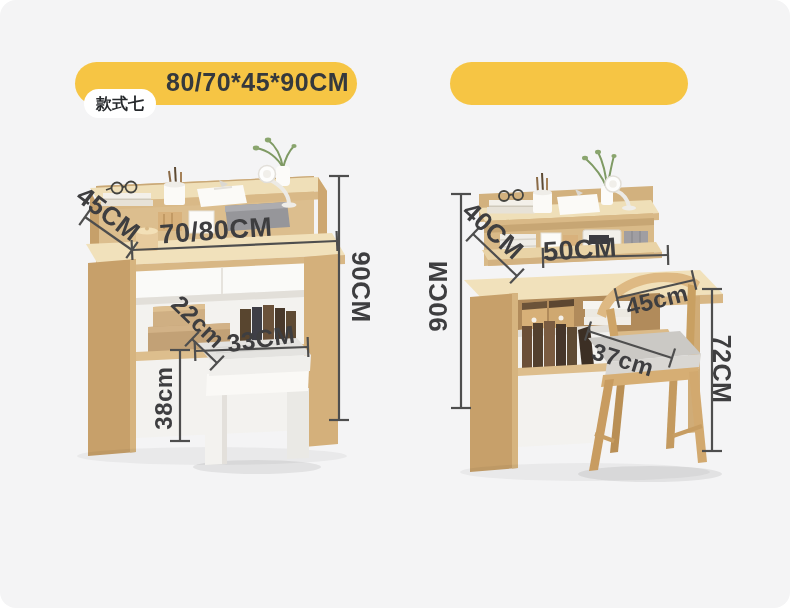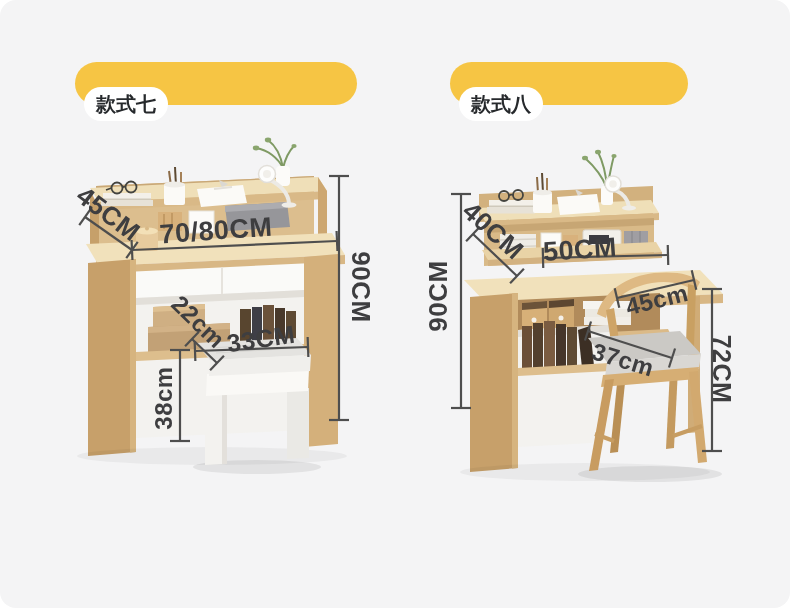--- a/index.html
+++ b/index.html
@@ -7,21 +7,21 @@
     position:relative;width:790px;height:608px;overflow:hidden;
     border-radius:16px;
     font-family:"Liberation Sans","DejaVu Sans",sans-serif;
   }
   .badge{
     position:absolute;top:62px;height:43px;border-radius:22px;
     display:flex;align-items:center;box-sizing:border-box;padding-left:9px;
   }
   .badge-pill{
     background:#ffffff;border-radius:17px;padding:5px 12px;
-    font-size:20px;font-weight:600;color:#26292c;line-height:1.2;white-space:nowrap;margin-top:40px;
+    font-size:16px;font-weight:600;color:#26292c;line-height:1.2;white-space:nowrap;margin-top:40px;
   }
   .badge-dims{
     flex:1;text-align:center;font-size:25px;font-weight:700;
     color:#35393d;letter-spacing:.5px;padding:0 12px 2px 10px;white-space:nowrap;
   }
   .scene-svg{position:absolute;left:0;top:0;}
   .dim{
     position:absolute;white-space:nowrap;font-weight:600;color:#3e3e40;
     letter-spacing:.5px;transform-origin:center;
   }
@@ -276,23 +276,23 @@
       <line x1="543" y1="258" x2="668" y2="255" marker-start="url(#tick)" marker-end="url(#tick)"></line>
       <line x1="461" y1="194" x2="461" y2="408" marker-start="url(#tick)" marker-end="url(#tick)"></line>
       <line x1="617" y1="298" x2="694" y2="280" marker-start="url(#tick)" marker-end="url(#tick)"></line>
       <line x1="588" y1="331" x2="672" y2="358" marker-start="url(#tick)" marker-end="url(#tick)"></line>
       <line x1="712" y1="289" x2="712" y2="451" marker-start="url(#tick)" marker-end="url(#tick)"></line>
     </g>
   </svg>
 
   <div class="badge" style="left: 75px; width: 282px; background-color: rgb(246, 197, 68);">
     <span class="badge-pill">款式七</span>
+    <span class="badge-dims">80/70*45*90CM</span>
   </div>
   <div class="badge" style="left: 450px; width: 238px; background-color: rgb(246, 197, 68);">
-    <span class="badge-pill">款式八</span>
   </div>
 
   <div class="dim" style="left:108px;top:214px;font-size:26px;transform:translate(-50%,-50%) rotate(37deg);">45CM</div>
   <div class="dim" style="left:216px;top:231px;font-size:27px;transform:translate(-50%,-50%) rotate(-4deg);">70/80CM</div>
   <div class="dim" style="left:360px;top:287px;font-size:26px;transform:translate(-50%,-50%) rotate(90deg);">90CM</div>
   <div class="dim" style="left:198px;top:322px;font-size:24px;transform:translate(-50%,-50%) rotate(44deg);">22cm</div>
   <div class="dim" style="left:261px;top:339px;font-size:25px;transform:translate(-50%,-50%) rotate(-8deg);">33CM</div>
   <div class="dim" style="left:164px;top:398px;font-size:24px;transform:translate(-50%,-50%) rotate(-90deg);">38cm</div>
 
   <div class="dim" style="left:493px;top:231px;font-size:26px;transform:translate(-50%,-50%) rotate(42deg);">40CM</div>

